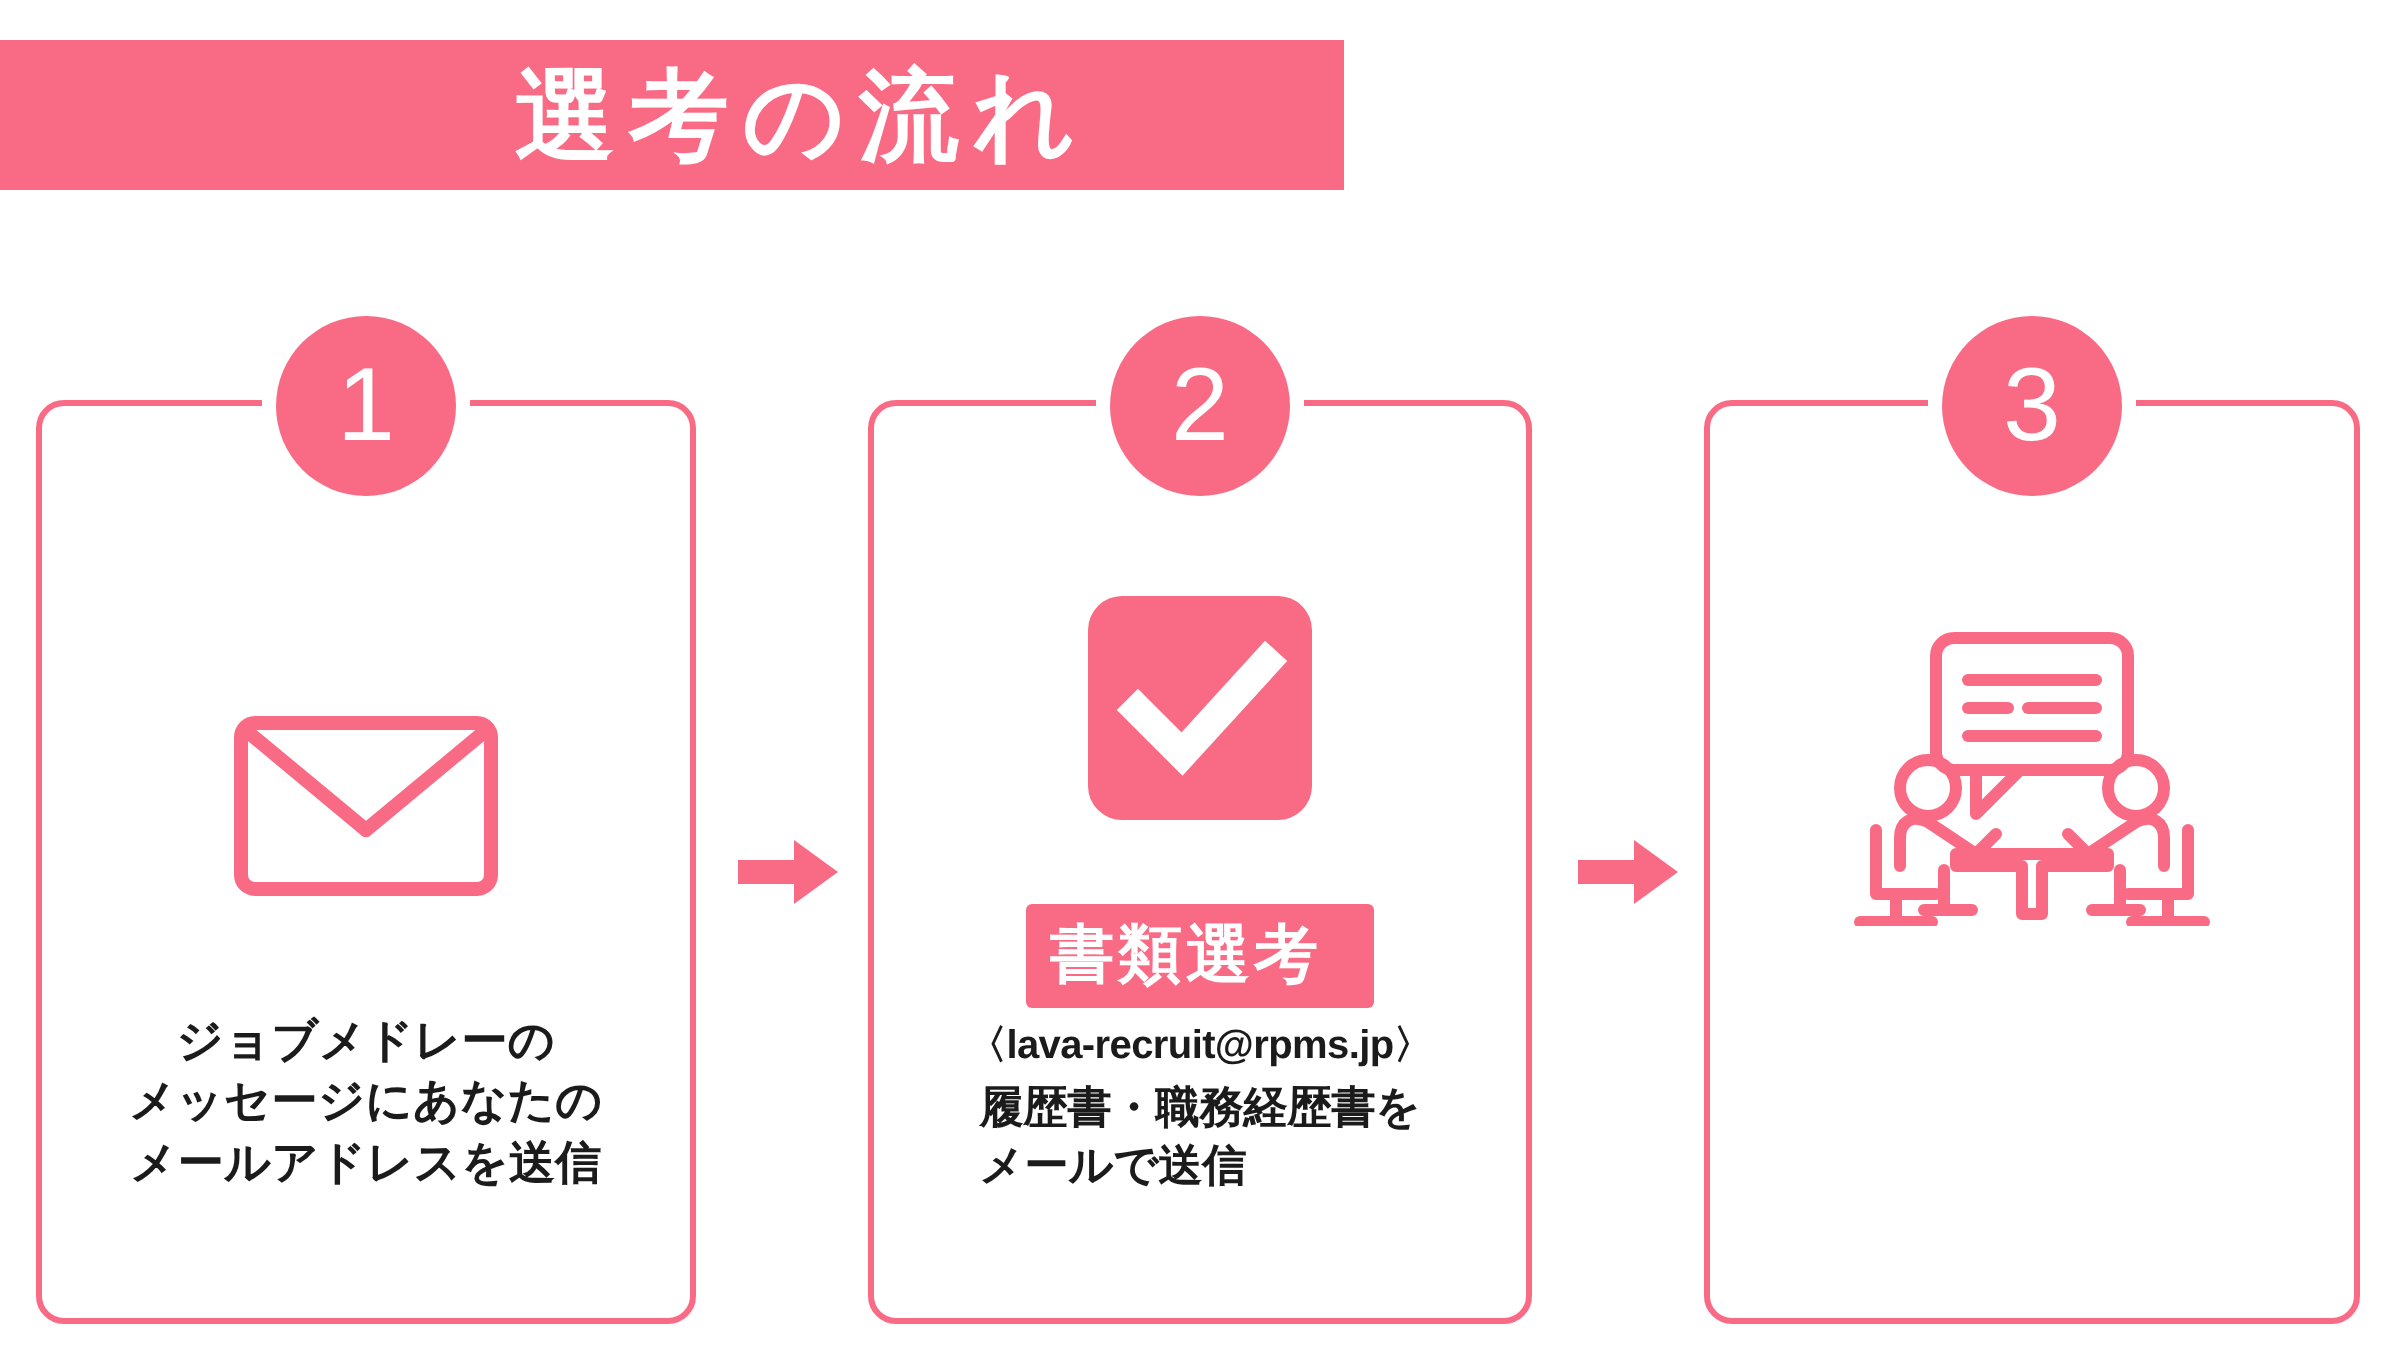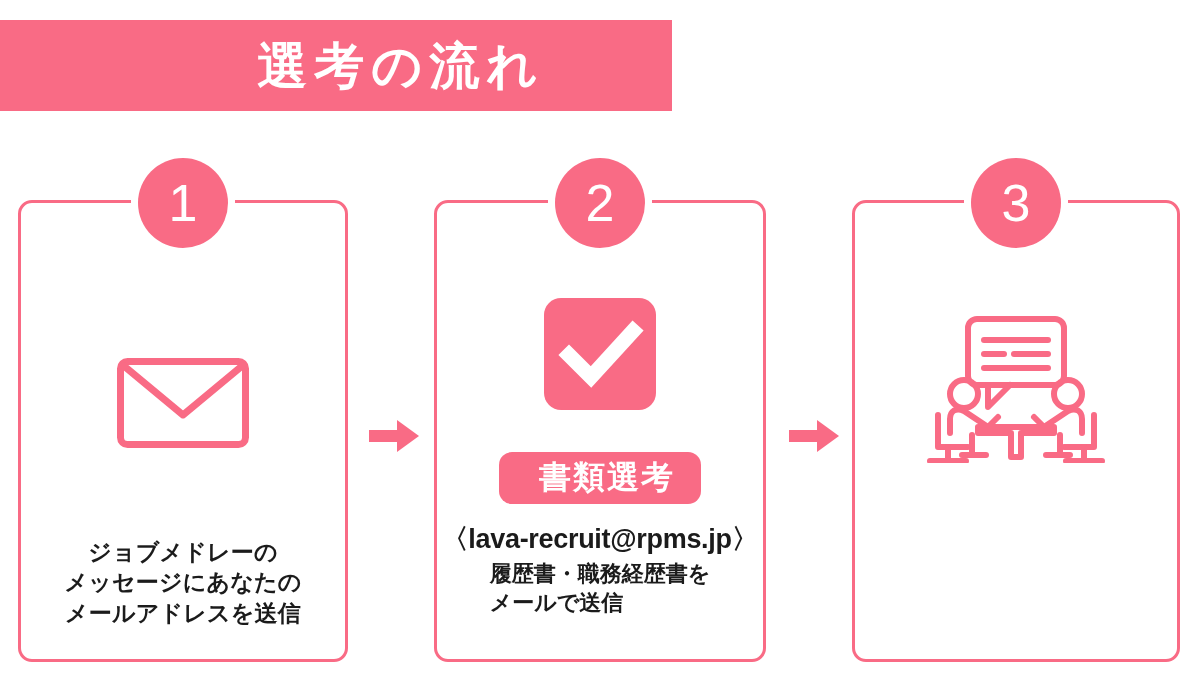--- a/index.html
+++ b/index.html
@@ -15,21 +15,21 @@
     font-family: "Liberation Sans", "DejaVu Sans", sans-serif;
     -webkit-font-smoothing: antialiased;
   }
 
   
   .header-banner {
     position: absolute;
     left: 0;
     top: 20px;
     width: 672px;
-    height: 91px;
+    height: 75px;
     background: #F96B85;
     display: flex;
     align-items: center;
     justify-content: center;
   }
   .header-title {
     color: #ffffff;
     font-size: 50px;
     font-weight: 700;
     letter-spacing: 7px;
@@ -110,39 +110,39 @@
   .icon-slot.check-slot     { margin-top: 95px;  height: 112px; }
   .icon-slot.interview-slot { margin-top: 112px; height: 148px; }
 
   .doc-pill {
     margin-top: 42px;
     background: #F96B85;
     color: #ffffff;
     font-size: 32px;
     font-weight: 700;
     letter-spacing: 2px;
-    border-radius: 13px;
-    padding: 9px 26px 11px 40px;
+    border-radius: 3px;
+    padding: 9px 26px 11px 12px;
     line-height: 1;
   }
 
   .card-text {
     color: #1b1b1b;
     font-weight: 700;
     text-align: center;
     line-height: 1.32;
     white-space: pre-line;
   }
-  .card-text.t1 { margin-top: 89px; font-size: 23px; letter-spacing: 0.2px; }
+  .card-text.t1 { margin-top: 57px; font-size: 23px; letter-spacing: 0.2px; }
   .card-text.t3 { margin-top: 62px; font-size: 24px; letter-spacing: 0.2px; }
 
   .email-line {
-    margin-top: 20px;
+    margin-top: 8px;
     color: #1b1b1b;
-    font-size: 27px;
+    font-size: 20px;
     font-weight: 700;
     text-align: center;
     line-height: 1.15;
     letter-spacing: -0.3px;
     white-space: nowrap;
   }
   .email-sub {
     margin-top: 5px;
     color: #1b1b1b;
     font-size: 22px;

